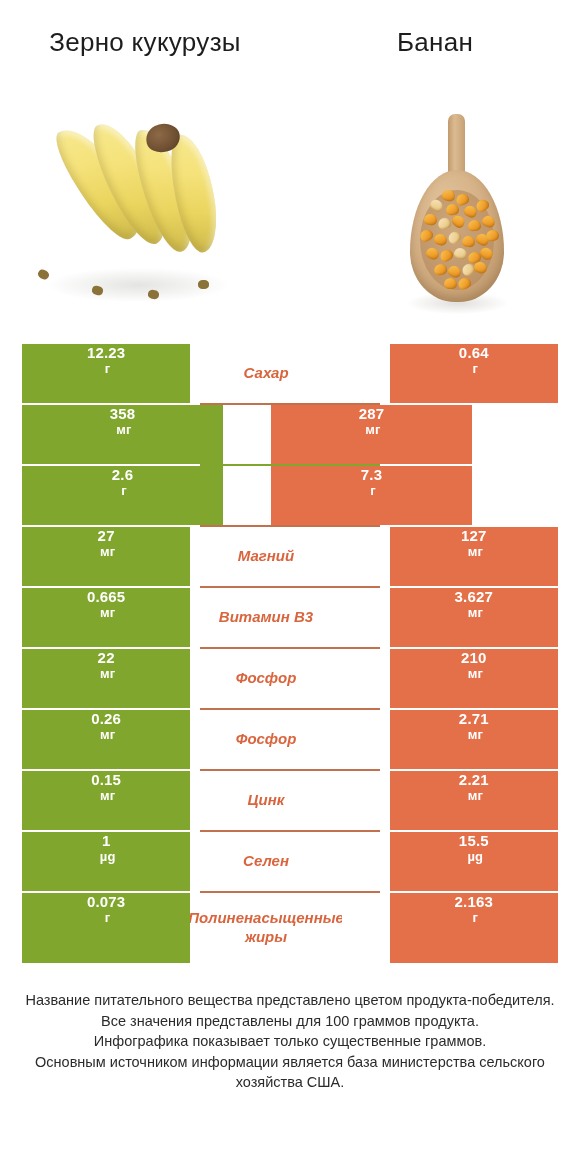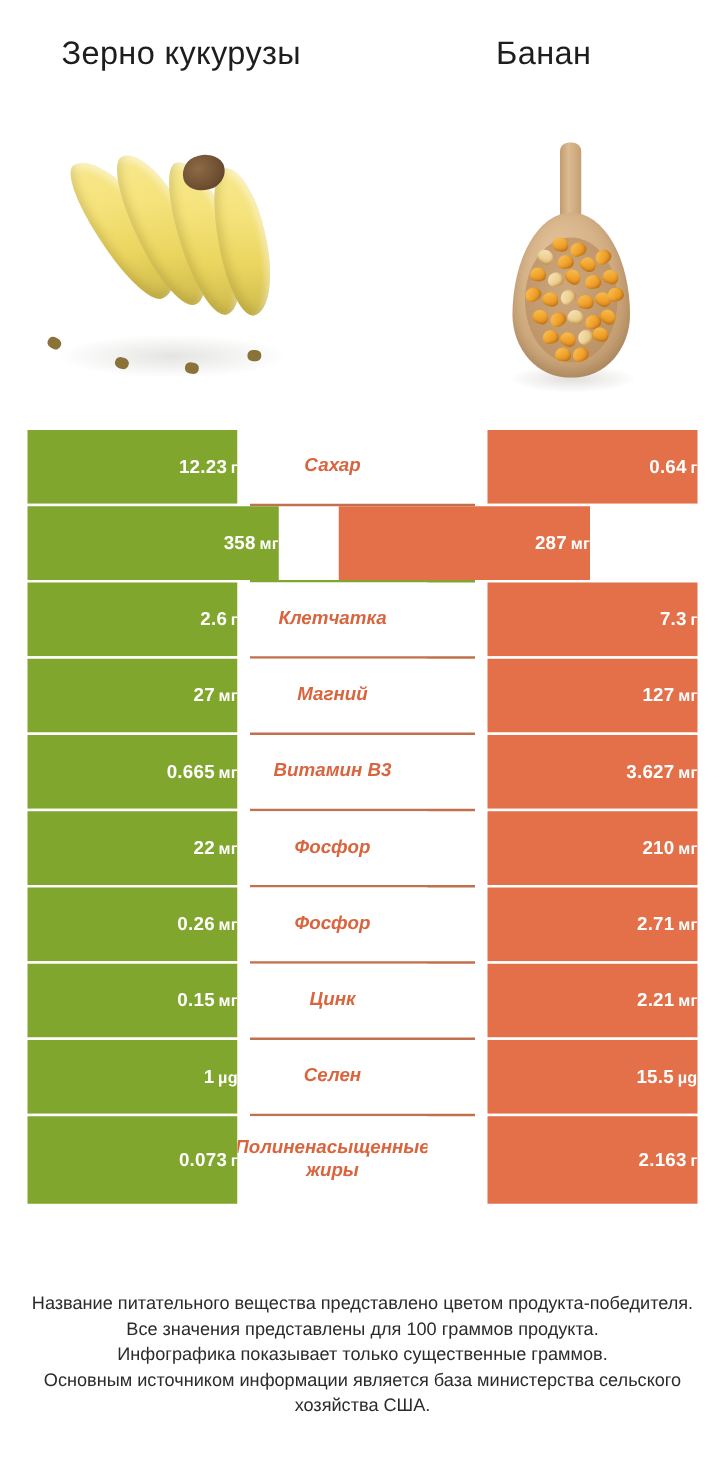--- a/index.html
+++ b/index.html
@@ -160,25 +160,26 @@
     display: flex;
     width: 536px;
     height: 59px;
   }
   .row.tall { height: 70px; }
 
   .cell-left, .cell-right {
     width: 201px;
     display: flex;
     align-items: center;
-    justify-content: flex-end;
+    justify-content: flex-start;
     color: #ffffff;
     font-size: 15px;
     font-weight: 600;
     letter-spacing: .2px;
+    flex-direction: column;
   }
   .cell-left  { background: #80A62E; }
   .cell-right { background: #E4704A; margin-left: 48px; }
 
   .cell-mid {
     width: 180px;
     background: #ffffff;
     display: flex;
     align-items: center;
     justify-content: center;
@@ -208,21 +209,20 @@
   .footer {
     position: absolute;
     left: 0;
     top: 990px;
     width: 580px;
     text-align: center;
     font-size: 14.5px;
     line-height: 1.42;
     color: #2b2b2b;
     padding: 0 24px;
-    margin-top: 43px;
   }
   .footer b { font-weight: 400; }
 </style>
 </head>
 <body>
 
 <div class="header">
   <div class="title-cell">
     <div class="title">Зерно кукурузы</div>
   </div>
@@ -315,21 +315,20 @@
     <div class="sep">
       <div class="sep-l"></div>
       <div class="sep-m green"></div>
       <div class="sep-r"></div>
     </div>
     <div class="row">
       <div class="cell-left">
         <span>2.6</span>
         <span class="unit">г</span>
       </div>
-      <div class="cell-mid win-orange">Клетчатка</div>
       <div class="cell-right">
         <span>7.3</span>
         <span class="unit">г</span>
       </div>
     </div>
     <div class="sep">
       <div class="sep-l"></div>
       <div class="sep-m orange"></div>
       <div class="sep-r"></div>
     </div>

